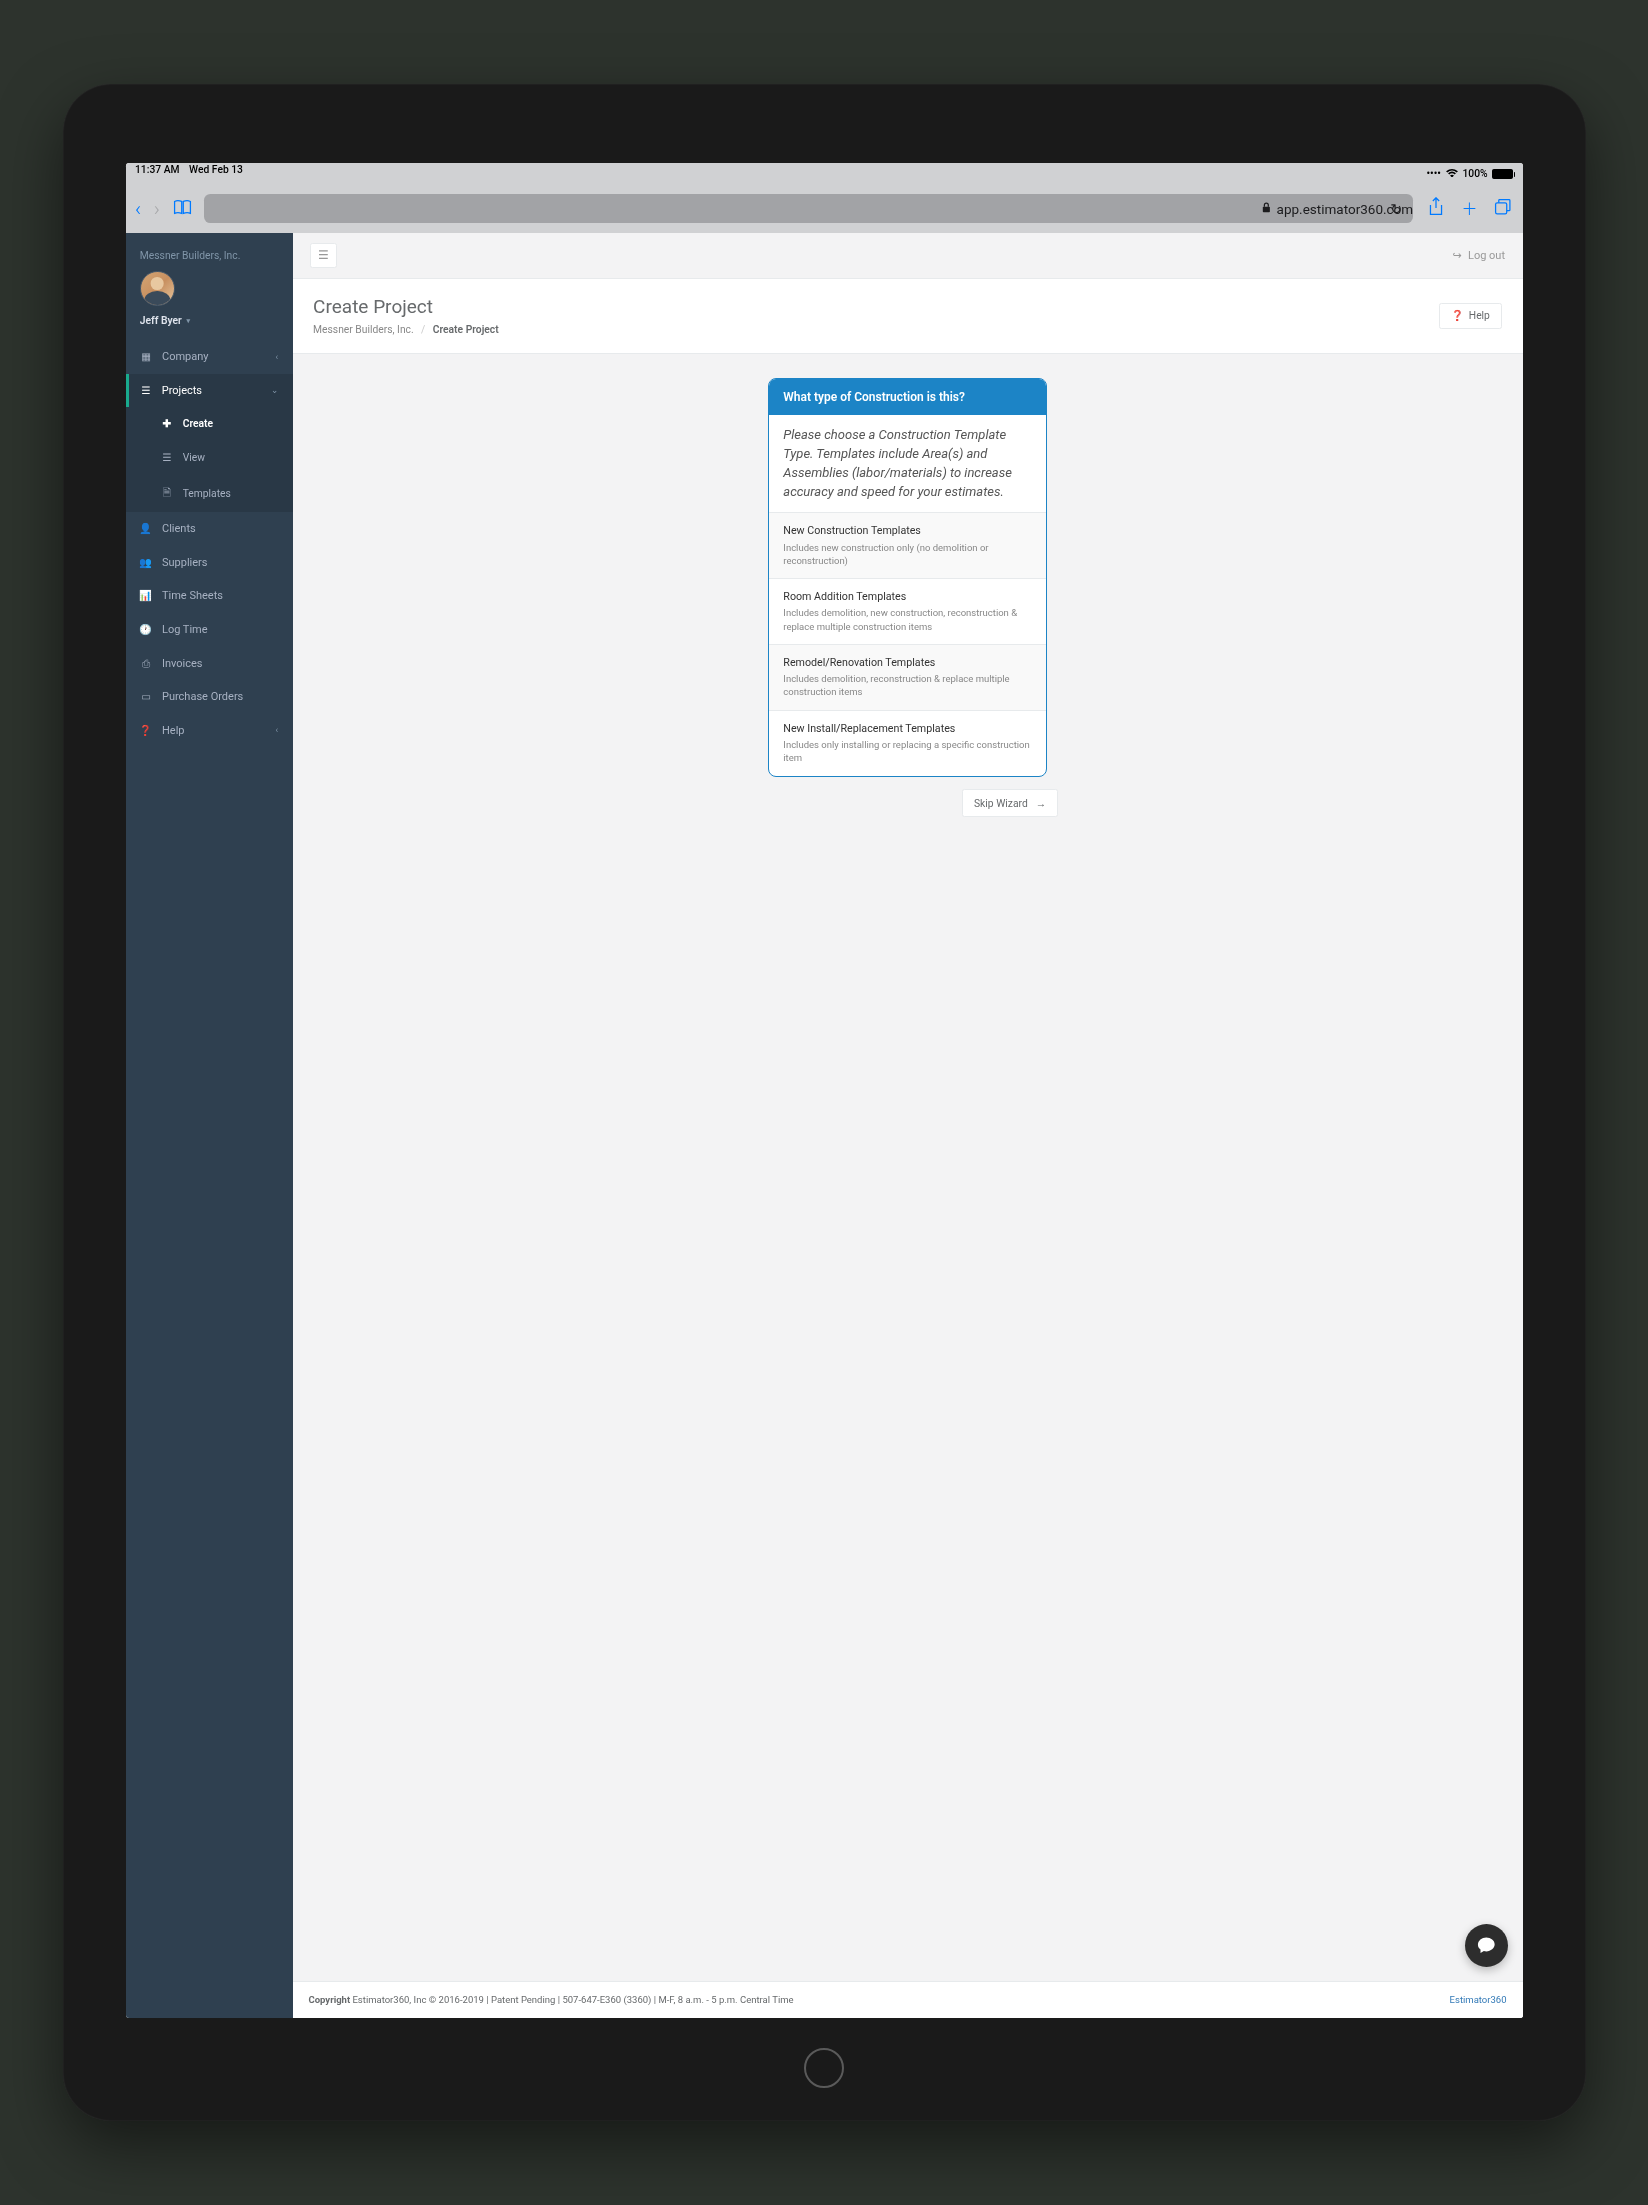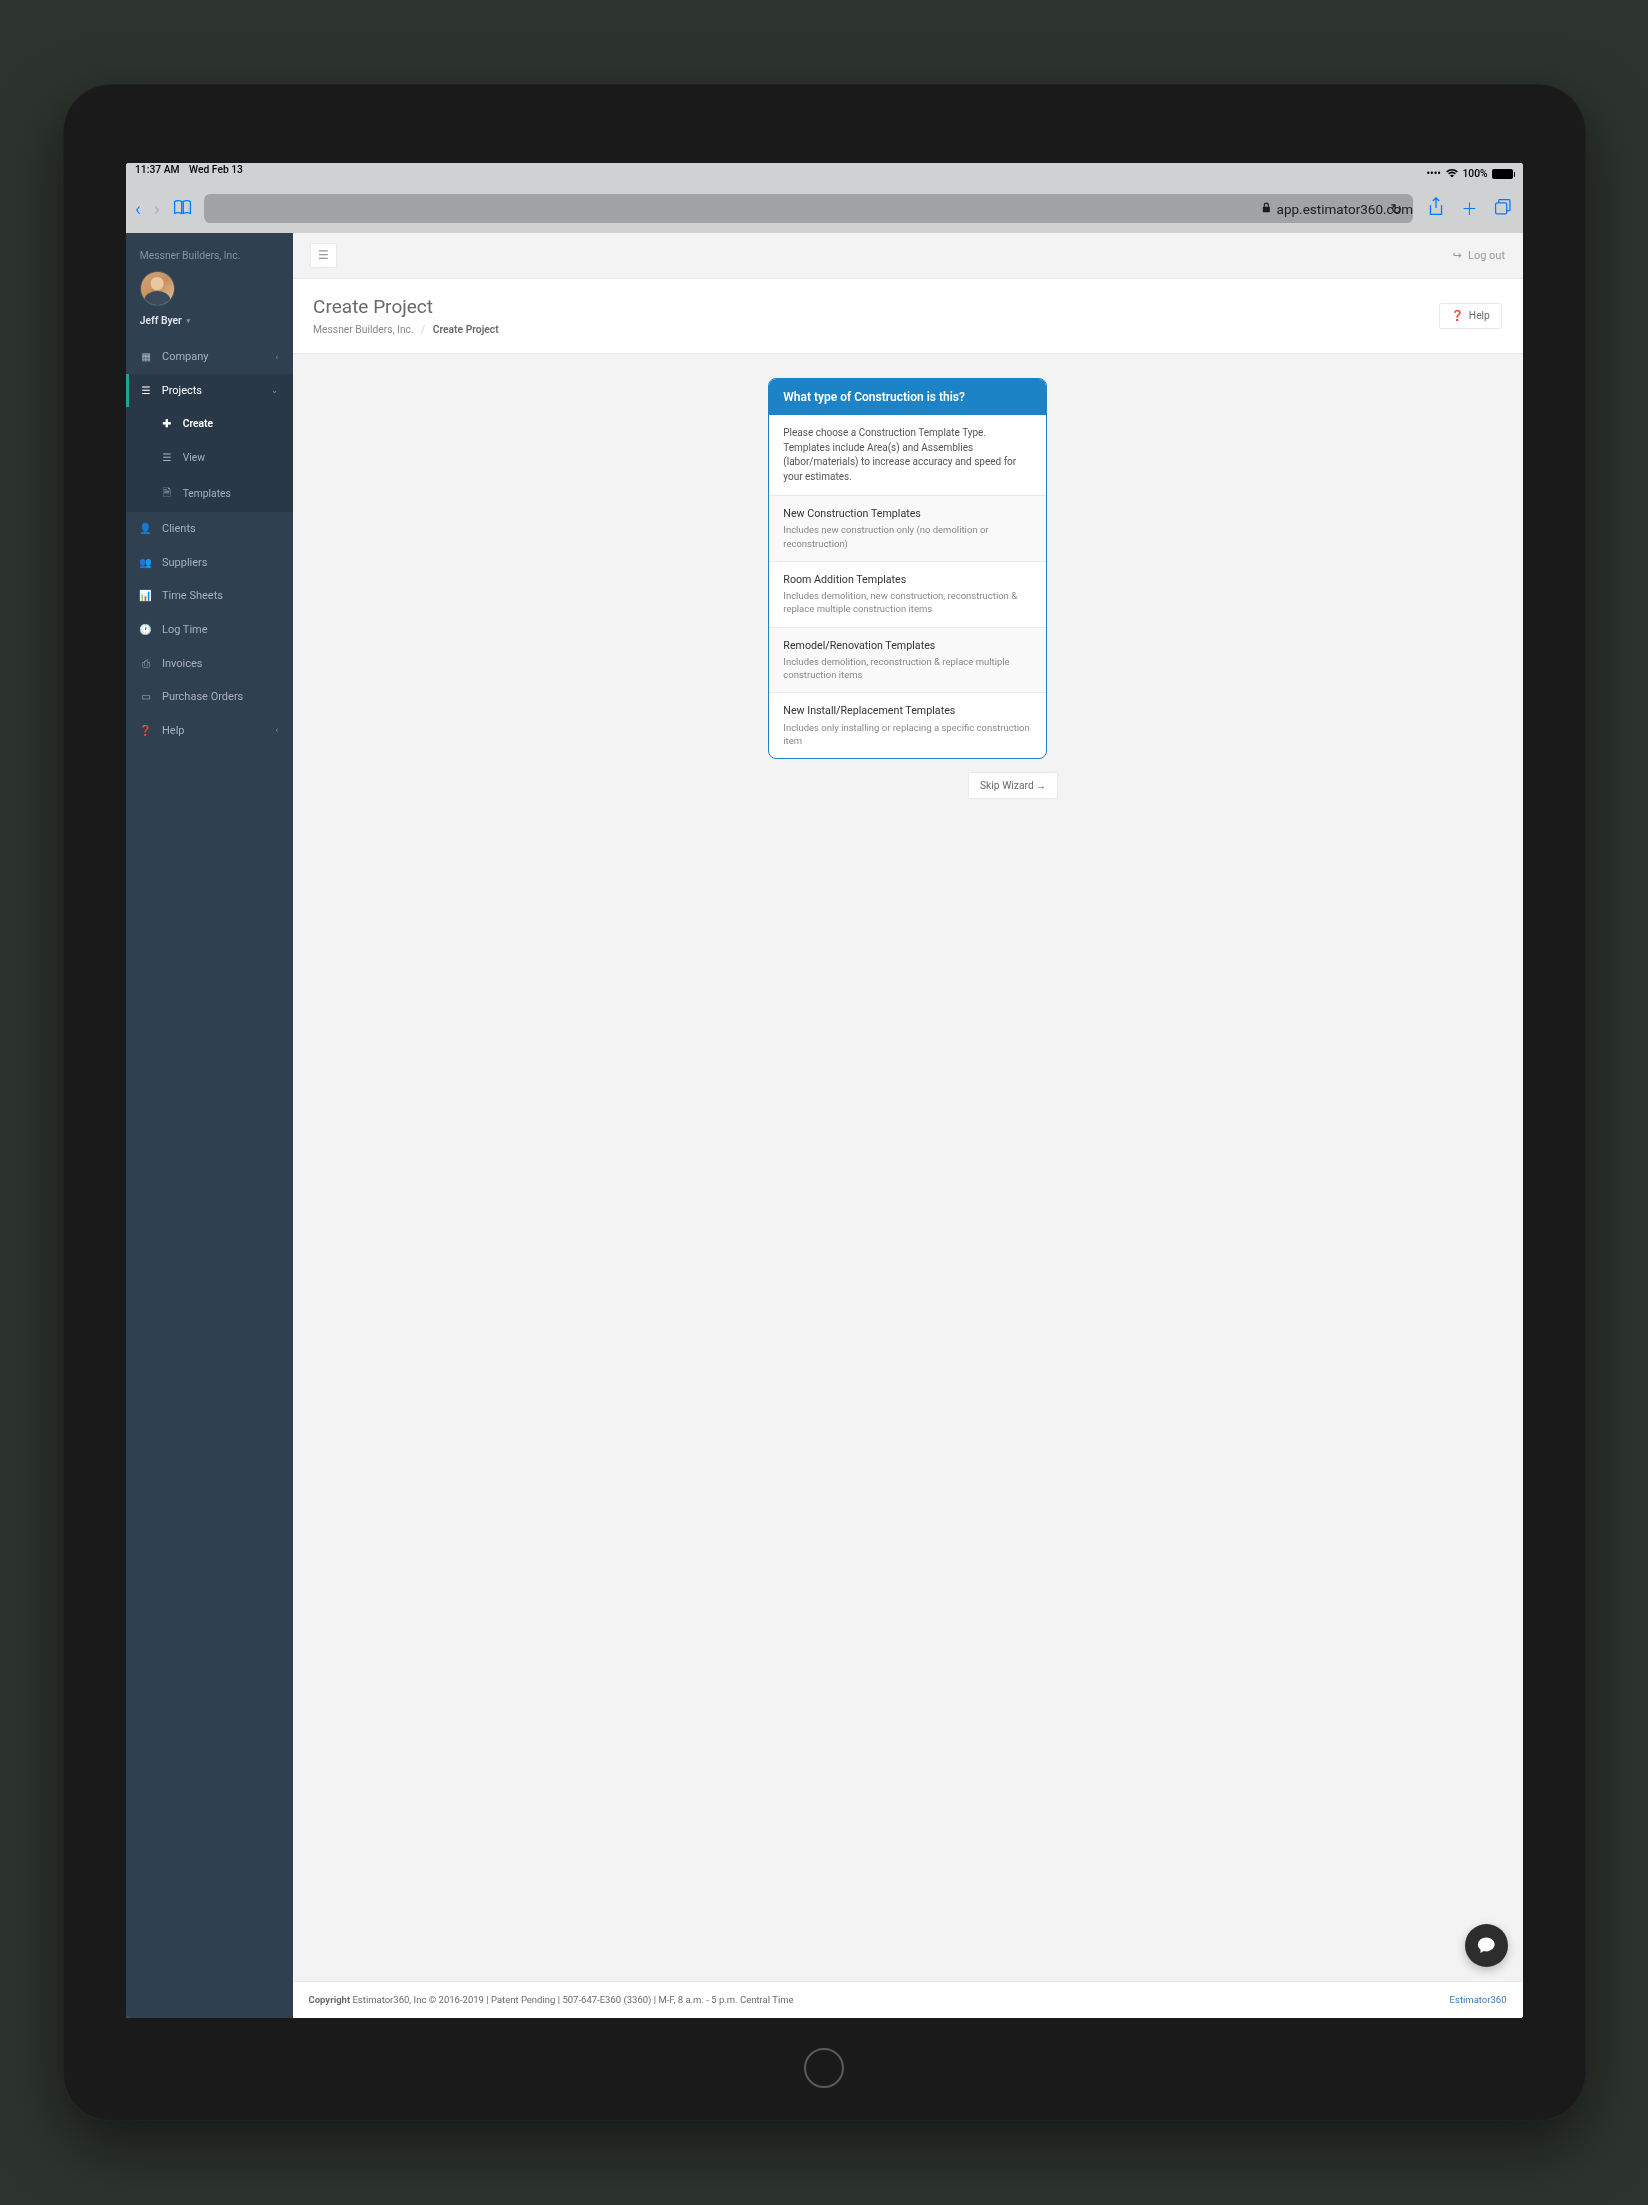--- a/index.html
+++ b/index.html
@@ -45,28 +45,28 @@
 .page-head{padding:16px 20.6px 17.5px;border-bottom:0.8px solid #e7eaec;background:#fff;display:flex}
 .page-head-left h1{font-size:19px;font-weight:400;color:#676a6c;margin-bottom:4.8px}
 .breadcrumb{font-size:10.3px;color:#888}
 .breadcrumb .sep{margin:0 4.8px;color:#ccc}
 .breadcrumb .current{color:#676a6c;font-weight:600}
 .help-btn{margin-left:auto;background:#fff;border:0.8px solid #e7eaec;border-radius:2.4px;padding:5.6px 11px;font-size:10.3px;color:#676a6c;display:flex;align-items:center;gap:4.8px;cursor:pointer;align-self:flex-start;margin-top:8px}
 .content{flex:1;padding:24px 20.6px;overflow-y:auto;position:relative;display:flex;flex-direction:column}
 .wizard-wrap{display:flex;flex-direction:column;align-items:center}
 .wizard-card{width:279px;border:0.8px solid #1c84c6;border-radius:8px;overflow:hidden;background:#fff}
 .wizard-header{background:#1c84c6;color:#fff;padding:11px 14.3px;font-weight:600;font-size:12px}
-.wizard-intro{padding:11px 14.3px;font-size:10px;color:#555;border-bottom:0.8px solid #e7eaec;line-height:1.45}
+.wizard-intro{padding:11px 14.3px;font-size:13px;font-style:italic;color:#555;border-bottom:0.8px solid #e7eaec;line-height:1.45}
 .wizard-option{padding:11px 14.3px;border-bottom:0.8px solid #e7eaec;cursor:pointer}
 .wizard-option:last-child{border-bottom:none}
 .wizard-option:nth-child(odd){background:#f9f9f9}
 .wizard-option h3{font-size:10.7px;font-weight:400;color:#333;margin-bottom:3.2px}
 .wizard-option p{font-size:9.5px;color:#888;line-height:1.4}
 .skip-wrap{width:301px;display:flex;justify-content:flex-end;margin-top:12.7px}
-.skip-btn{background:#fff;border:0.8px solid #e7eaec;border-radius:2.4px;padding:6.3px 11px;font-size:10.3px;color:#676a6c;display:flex;align-items:center;gap:2px;cursor:pointer}
+.skip-btn{background:#fff;border:0.8px solid #e7eaec;border-radius:2.4px;padding:6.3px 11px;font-size:10.3px;color:#676a6c;display:flex;align-items:center;gap:8px;cursor:pointer}
 .footer{background:#fff;border-top:0.8px solid #e7eaec;padding:11px 16px;font-size:9.5px;color:#676a6c;display:flex;gap:12.7px;line-height:1.5}
 .footer strong{font-weight:700}
 .footer .link{color:#337ab7;margin-left:auto;white-space:nowrap}
 .chat-widget{position:absolute;bottom:14.3px;right:14.3px;width:43px;height:43px;background:#2d2d2d;border-radius:50%;display:flex;align-items:center;justify-content:center;cursor:pointer;box-shadow:0 3.2px 9.5px rgba(0,0,0,0.25)}
 .chat-widget svg{width:20.6px;height:20.6px;fill:#fff}
 </style>
 </head>
 <body>
 
 <div class="tablet">

